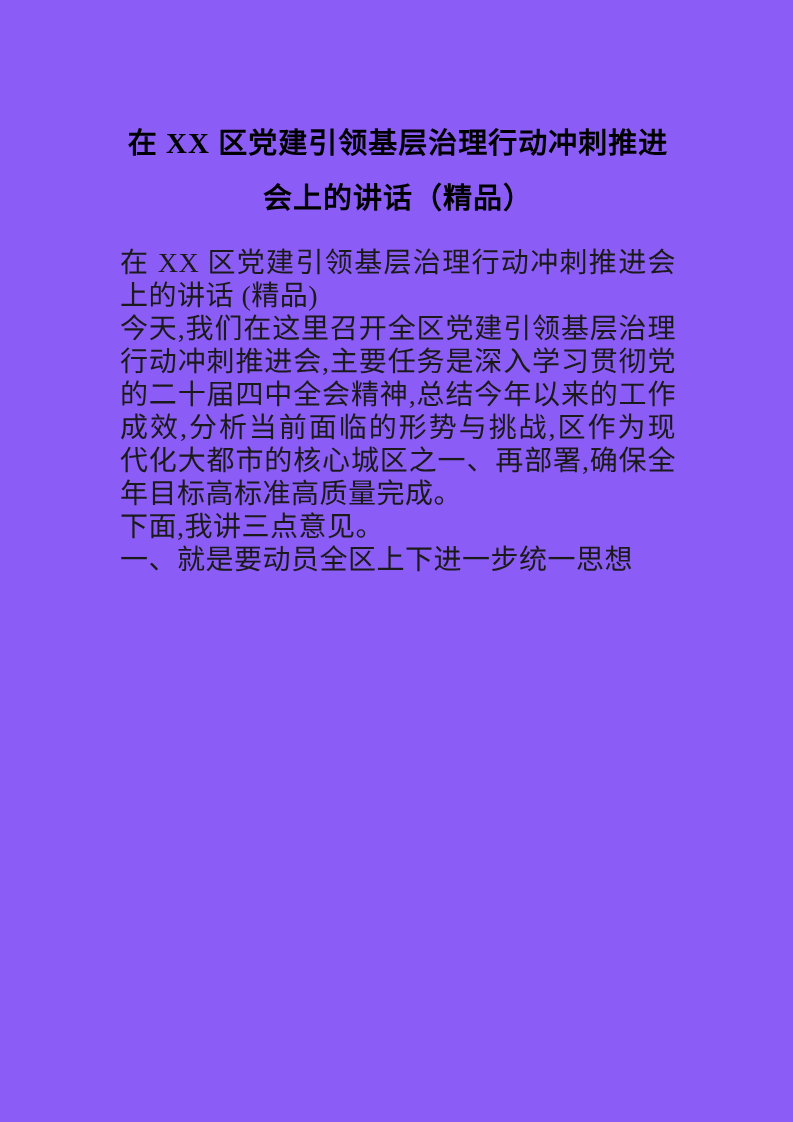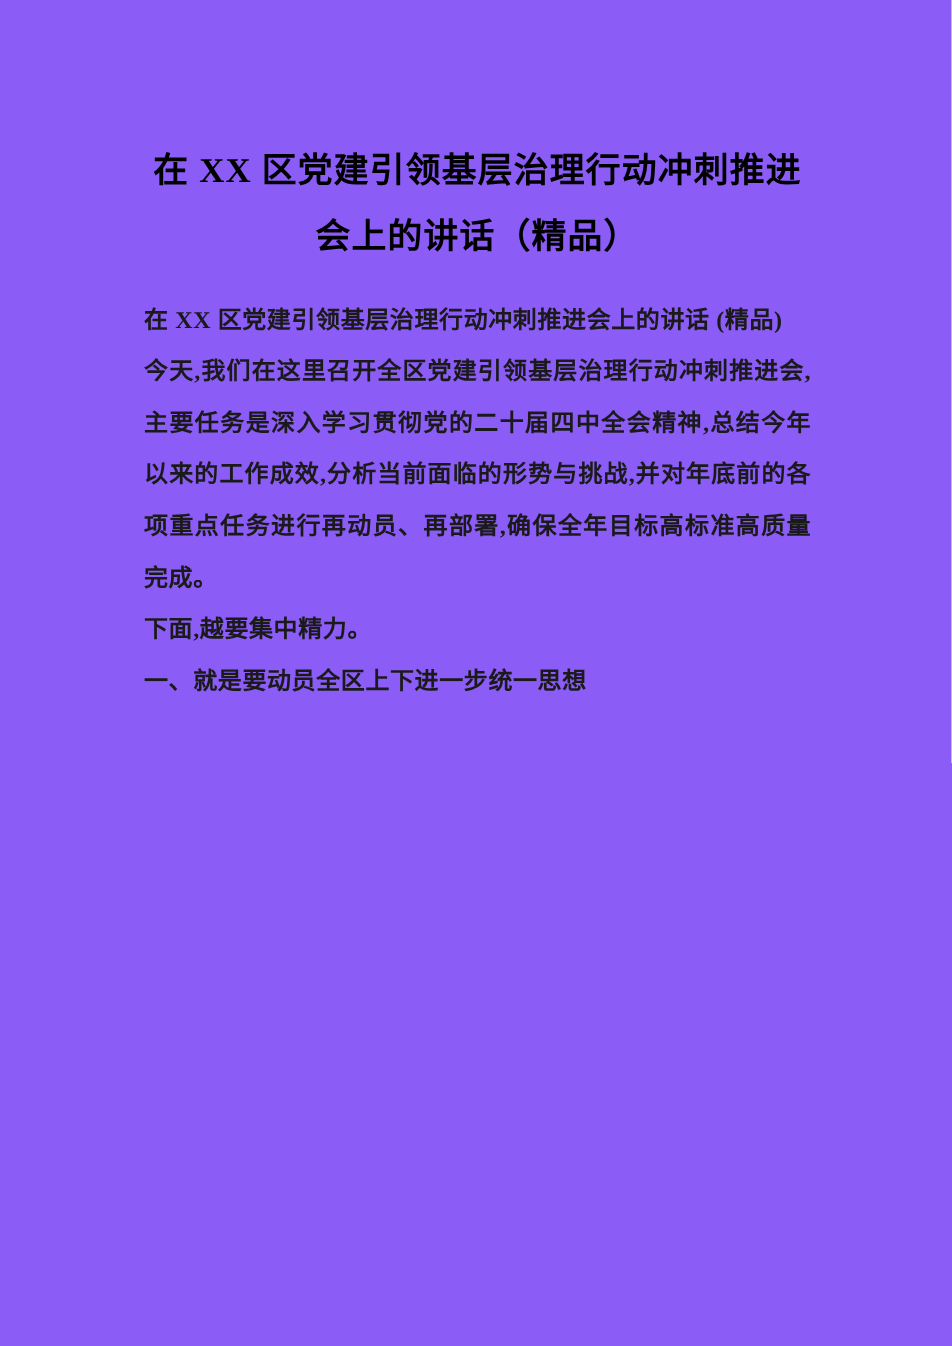--- a/index.html
+++ b/index.html
@@ -24,36 +24,36 @@
     font-size: 29px;
     line-height: 55px;
     font-weight: 700;
     text-align: center;
     color: #000000;
     letter-spacing: 1px;
     margin-bottom: 20px;
     font-family: "Liberation Serif", "DejaVu Serif", serif;
   }
   .doc-body p {
-    font-size: 20px;
-    line-height: 43px;
-    font-weight: 700;
+    font-size: 28px;
+    line-height: 33px;
+    font-weight: 400;
     color: #1a1a1a;
     text-align: justify;
     text-justify: inter-character;
     letter-spacing: 0.5px;
     margin: 0;
   }
 </style>
 </head>
 <body>
 
 <div class="page">
   <div class="content">
     <h1 class="doc-title">在 XX 区党建引领基层治理行动冲刺推进会上的讲话（精品）</h1>
     <div class="doc-body">
       <p>在 XX 区党建引领基层治理行动冲刺推进会上的讲话 (精品)</p>
-      <p>今天,我们在这里召开全区党建引领基层治理行动冲刺推进会,主要任务是深入学习贯彻党的二十届四中全会精神,总结今年以来的工作成效,分析当前面临的形势与挑战,并对年底前的各项重点任务进行再动员、再部署,确保全年目标高标准高质量完成。</p>
-      <p>下面,越要集中精力。</p>
+      <p>今天,我们在这里召开全区党建引领基层治理行动冲刺推进会,主要任务是深入学习贯彻党的二十届四中全会精神,总结今年以来的工作成效,分析当前面临的形势与挑战,区作为现代化大都市的核心城区之一、再部署,确保全年目标高标准高质量完成。</p>
+      <p>下面,我讲三点意见。</p>
       <p>一、就是要动员全区上下进一步统一思想</p>
     </div>
   </div>
 </div>
 
 </body></html>

